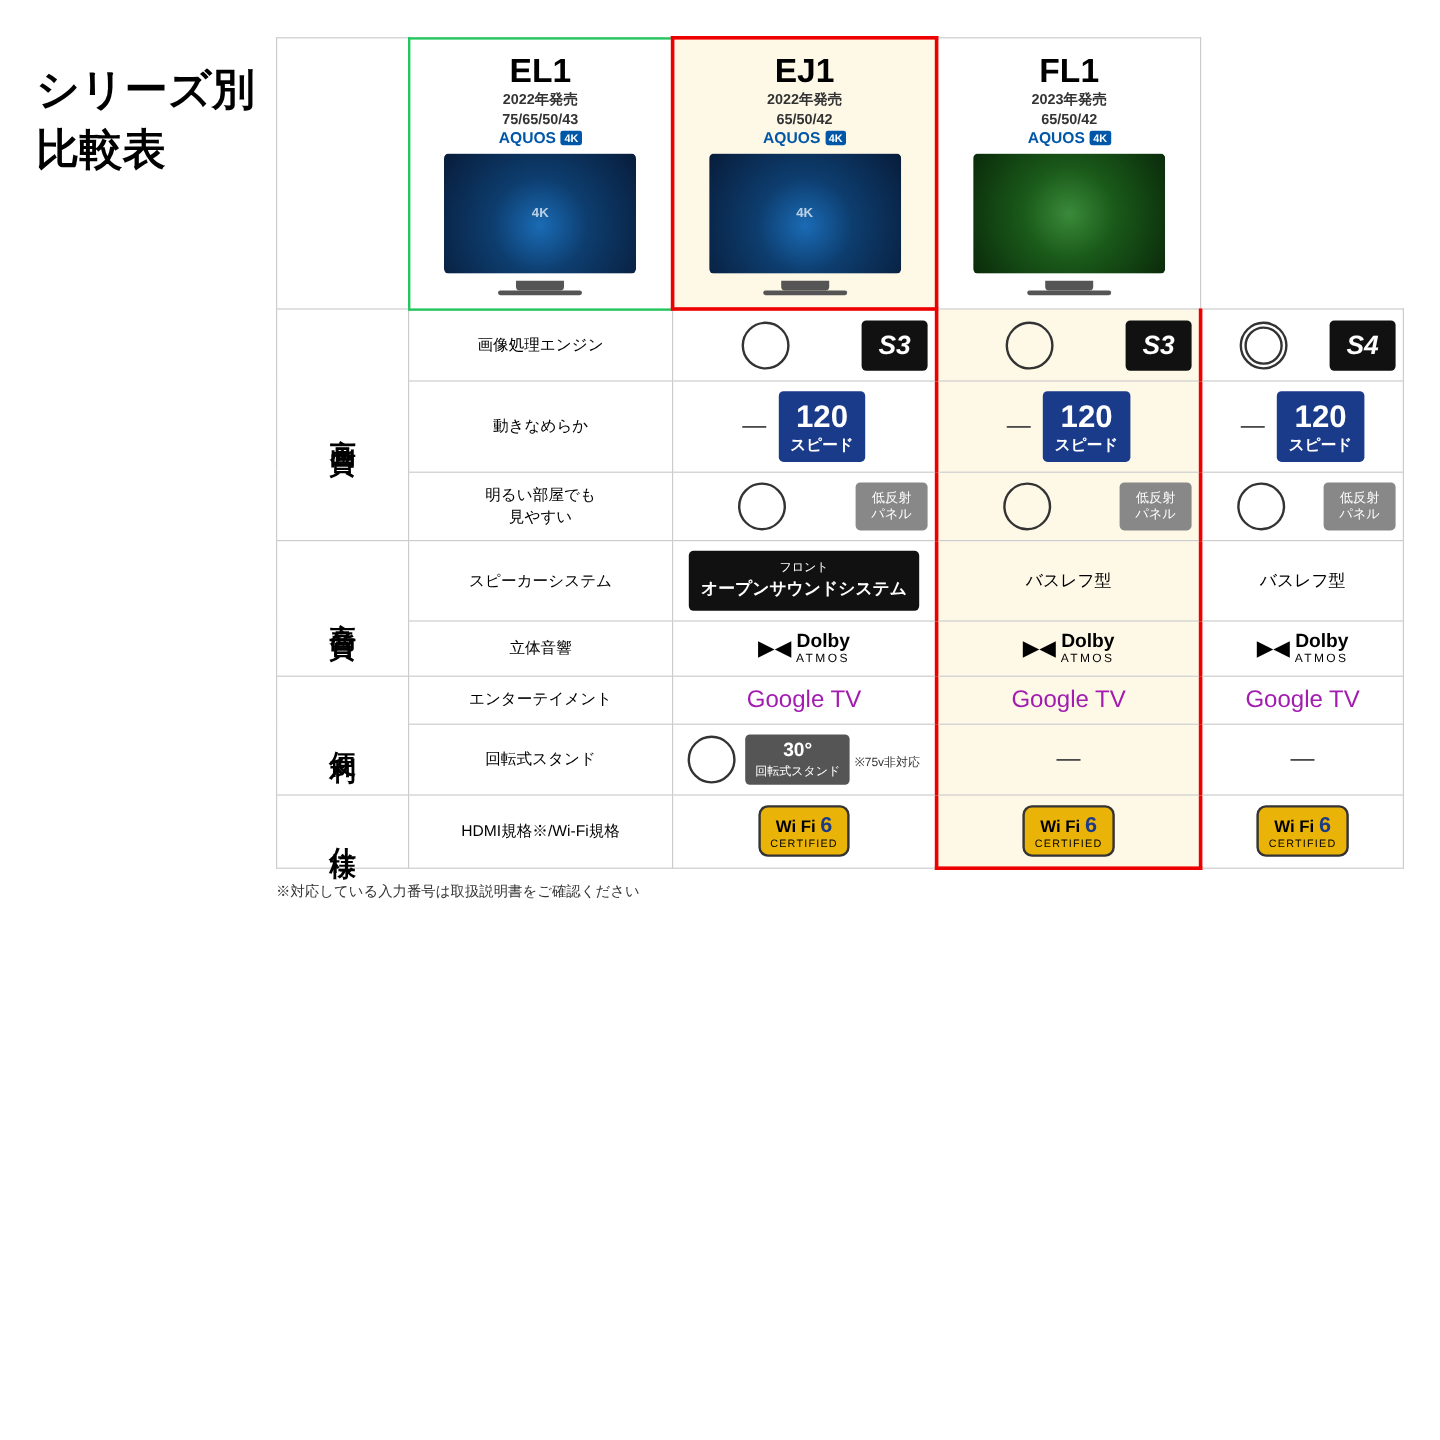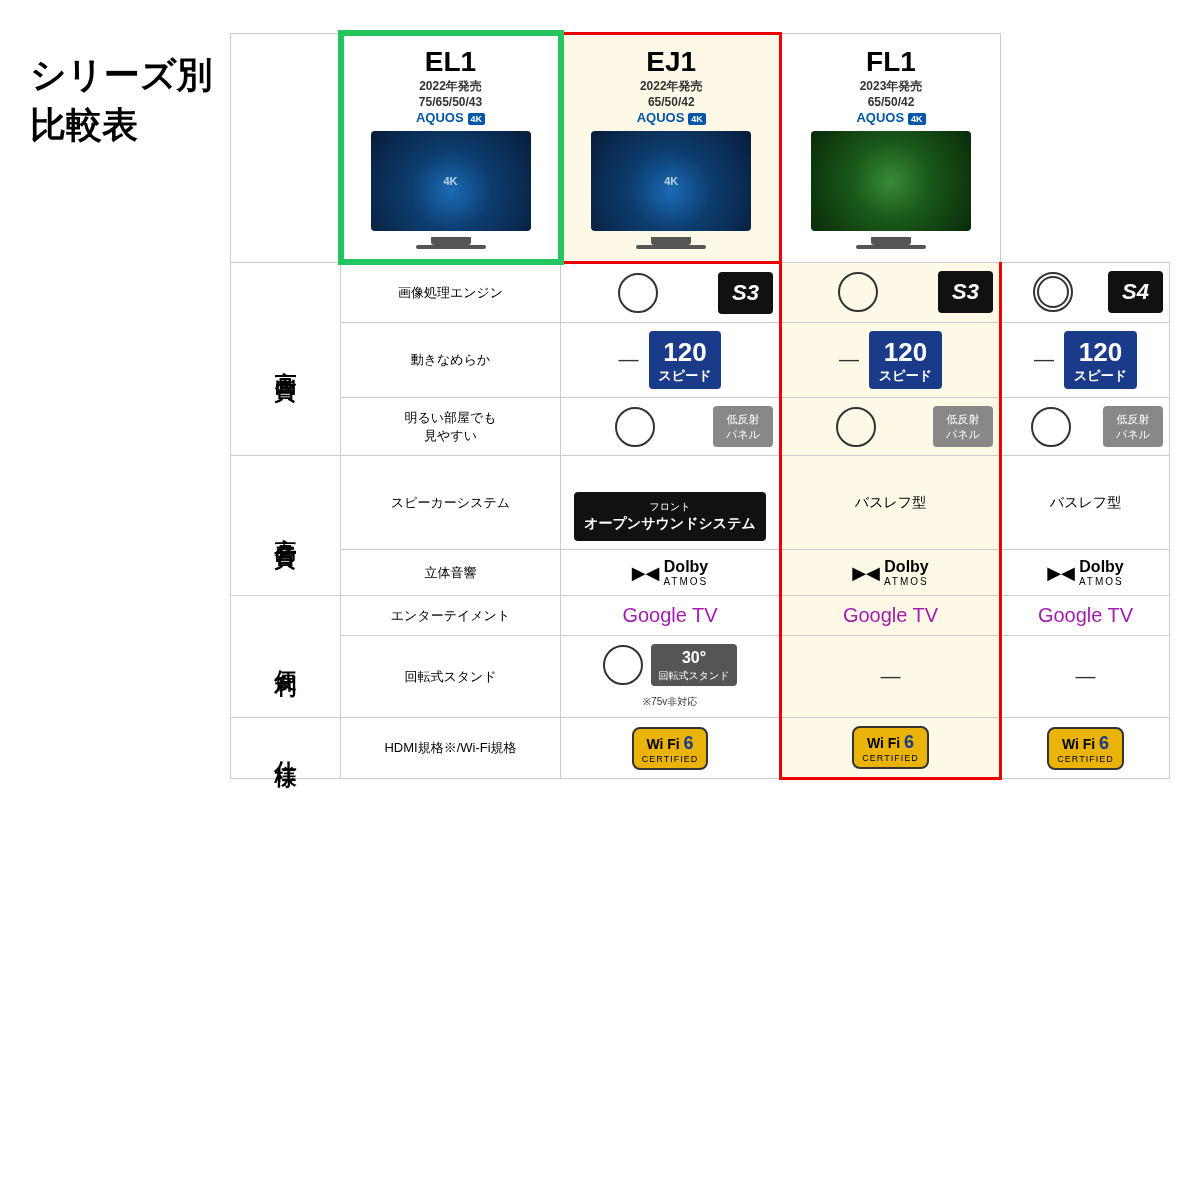--- a/index.html
+++ b/index.html
@@ -67,21 +67,21 @@
     .series-year {
       font-size: 12px;
       color: #333;
     }
     .series-size {
       font-size: 12px;
       color: #333;
     }
     .aquos-badge {
       display: inline-flex;
-      align-items: flex-end;
+      align-items: center;
       gap: 2px;
       font-size: 13px;
       font-weight: bold;
       color: #0057a8;
     }
     .aquos-4k {
       background: #0057a8;
       color: #fff;
       font-size: 9px;
       font-weight: bold;
@@ -205,21 +205,20 @@
     
     .front-speaker-badge {
       background: #111;
       color: #fff;
       font-size: 12px;
       padding: 8px 10px;
       border-radius: 4px;
       display: inline-block;
       line-height: 1.4;
       text-align: center;
-      margin-top: 28px;
     }
     .front-speaker-title {
       font-size: 10px;
     }
     .front-speaker-main {
       font-size: 14px;
       font-weight: bold;
     }
     
     .dolby-badge {
@@ -336,21 +335,21 @@
 比較表</div>
   </div>
 
   <div class="table-container">
     <table class="comparison-table" style="width:100%; border-collapse:collapse;">
 
       <thead>
         <tr>
           <td style="border:1px solid #ccc; background:#fff; width:110px;"></td>
 
-          <th class="col-el1" style="border:6px solid #22c55e; padding:10px; text-align:center; background:#fff;">
+          <th class="col-el1" style="border:2px solid #22c55e; padding:10px; text-align:center; background:#fff;">
             <div class="series-header">EL1</div>
             <div class="series-year">2022年発売</div>
             <div class="series-size">75/65/50/43</div>
             <div class="aquos-badge">
               <span>AQUOS</span>
               <span class="aquos-4k">4K</span>
             </div>
             <div style="margin-top:6px;">
               <div class="tv-img">
                 <div class="tv-screen-flower">
@@ -545,21 +544,21 @@
             <span class="google-tv-text">Google TV</span>
           </td>
           <td style="border:1px solid #ccc; background:#fff;">
             <span class="google-tv-text">Google TV</span>
           </td>
         </tr>
 
         <tr>
           <td class="col-label">回転式スタンド</td>
           <td style="border:1px solid #ccc; background:#fff;">
-            <div class="icon-badge-pair" style="flex-direction:column; gap:4px;">
+            <div class="icon-badge-pair" style="flex-direction:row; gap:4px;">
               <div style="display:flex; align-items:center; gap:8px;">
                 <div class="circle-icon"></div>
                 <div class="rotation-badge">
                   <div style="font-size:16px; font-weight:bold;"><span>30°</span></div>
                   <div>回転式スタンド</div>
                 </div>
               </div>
               <span class="rotation-note">※75v非対応</span>
             </div>
           </td>
@@ -594,14 +593,15 @@
             <div class="wifi6-badge">
               <div class="wifi6-top">
                 <span>Wi Fi</span> <span class="wifi6-num">6</span>
               </div>
               <div class="wifi6-bottom">CERTIFIED</div>
             </div>
           </td>
         </tr>
       </tbody>
     </table>
+    <div class="footer-note">※対応している入力番号は取扱説明書をご確認ください</div>
   </div>
 </div>
 
 </body></html>

